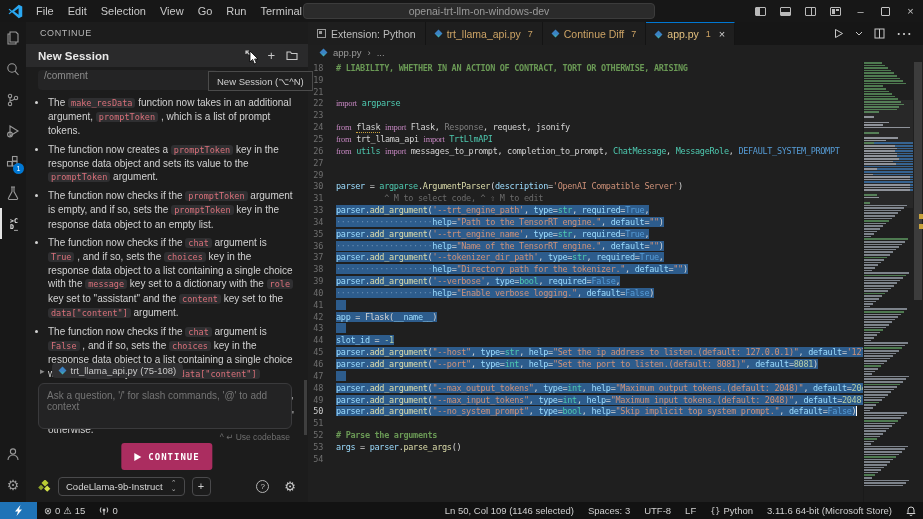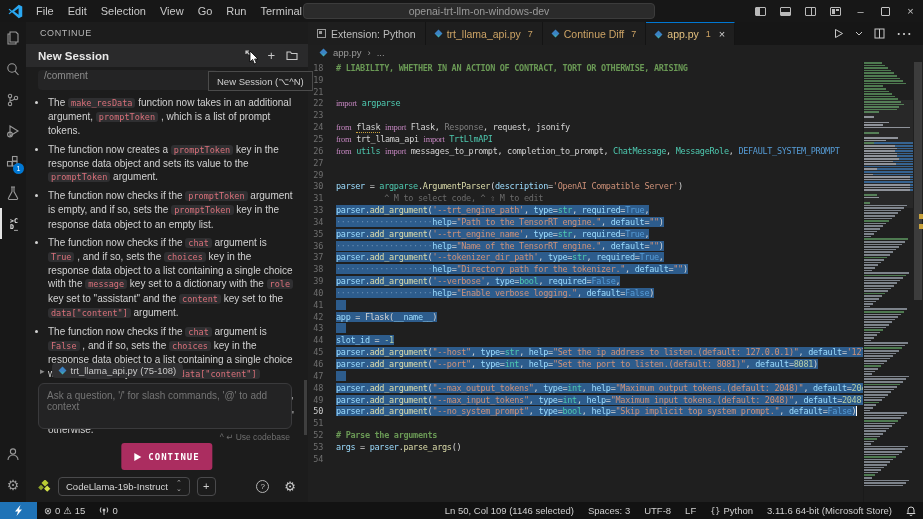--- a/index.html
+++ b/index.html
@@ -282,21 +282,21 @@
       <span class="play-tri"></span>
       <span>CONTINUE</span>
     </button>
     <div class="model-row">
       <svg width="13" height="13" viewBox="0 0 13 13">
         <rect x="4.5" y="0.5" width="5" height="5" transform="rotate(45 7 3)" fill="#b9cc33"></rect>
         <rect x="1" y="5.5" width="4" height="4" transform="rotate(45 3 7.5)" fill="#8fa32a"></rect>
         <rect x="7" y="6.5" width="4.4" height="4.4" transform="rotate(45 9.2 8.7)" fill="#d3e24a"></rect>
       </svg>
       <div class="model-select">
-        <span>CodeLlama-19b-Instruct</span>
+        <span>CodeLlama-9b-Instruct</span>
         <span class="updown">
             <span>⌃</span>
             <span>⌄</span>
           </span>
       </div>
       <div class="add-model">+</div>
       <div class="help-circ">?</div>
       <span class="gear">⚙</span>
     </div>
     <div class="side-scroll"></div>

